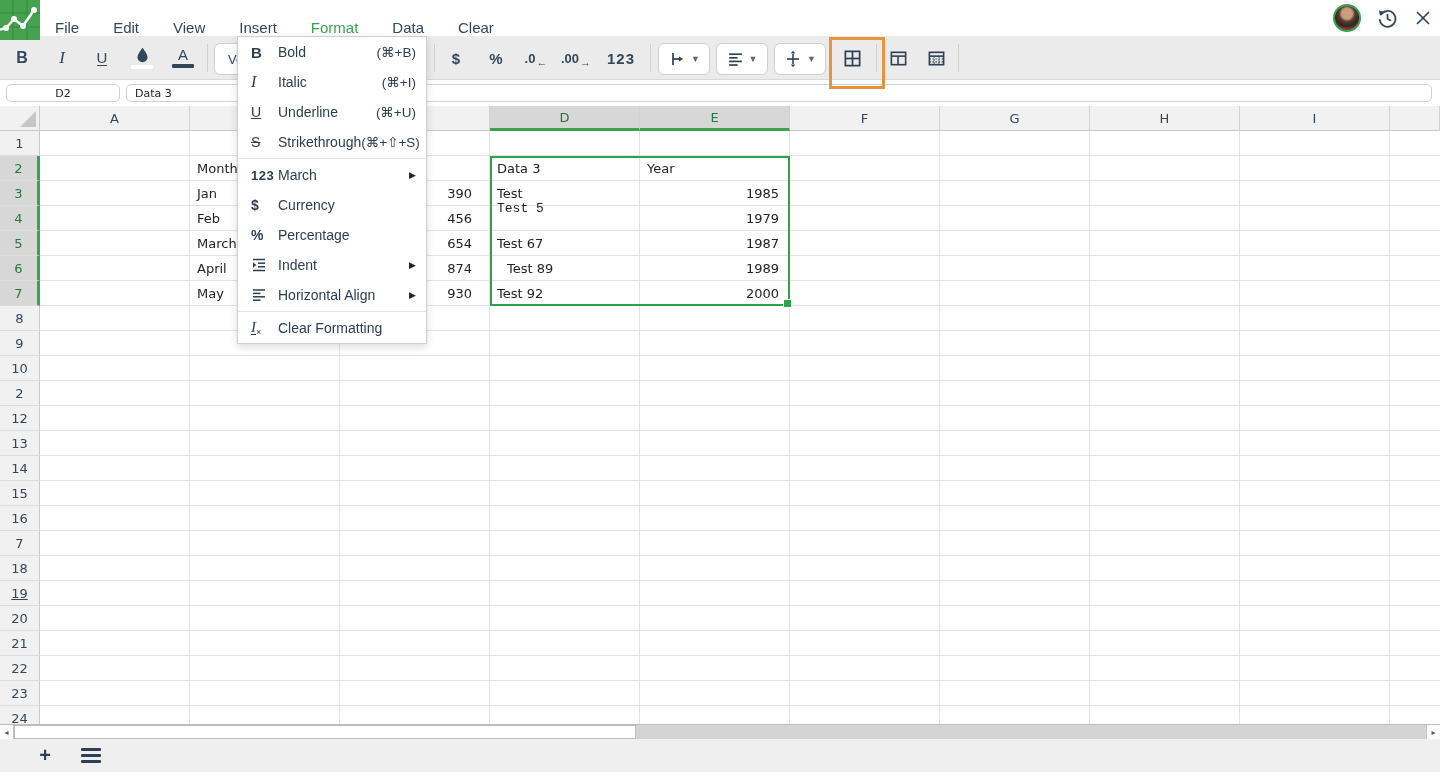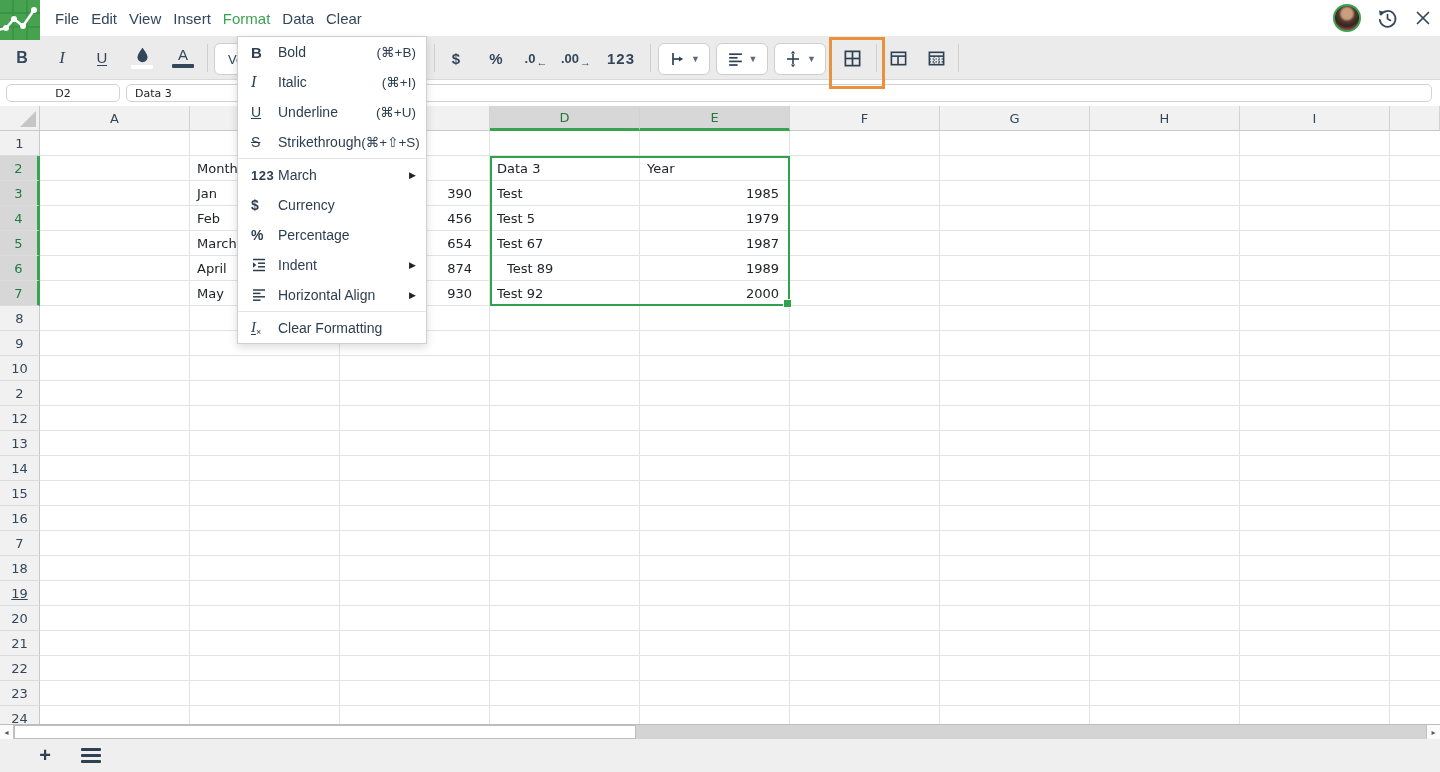--- a/index.html
+++ b/index.html
@@ -1,20 +1,20 @@
 <!DOCTYPE html>
 <html><head>
 <meta charset="utf-8">
 <style>
   html,body{margin:0;padding:0;}
   #app{position:relative;width:1440px;height:772px;overflow:hidden;background:#ffffff;
        font-family:"Liberation Sans",sans-serif;color:#33475b;-webkit-font-smoothing:antialiased;}
 
   
-  #menubar{position:absolute;left:0;top:0;width:1440px;height:36px;background:#ffffff;display:flex;align-items:center;gap:12px;padding-left:55px;box-sizing:border-box;}
+  #menubar{position:absolute;left:0;top:0;width:1440px;height:36px;background:#ffffff;display:flex;align-items:flex-end;gap:34px;padding-left:55px;box-sizing:border-box;}
   .menubar-item{font-size:15px;color:#33475b;cursor:default;white-space:nowrap;}
   .menubar-item.active{color:#3aa34f;}
   #logo{position:absolute;left:0;top:0;width:40px;height:40px;background:#46a24f;z-index:70;}
   #win-icons{position:absolute;right:8px;top:0;height:36px;display:flex;align-items:center;gap:16px;z-index:70;}
   #avatar{width:28px;height:28px;border-radius:50%;border:2px solid #3aa34f;box-sizing:border-box;
      background:radial-gradient(circle at 50% 32%, #cfa183 0%, #c99b7e 26%, #53392e 40%, #332521 62%, #8e4040 78%, #6d2f38 100%);}
   .win-ico{display:flex;align-items:center;justify-content:center;}
 
   
   #toolbar{position:absolute;left:0;top:36px;width:1440px;height:44px;background:#ebebeb;border-bottom:1px solid #d9d9d9;box-sizing:border-box;}
@@ -296,21 +296,21 @@
         <div class="cell" style="left: 150px; top: 100px; width: 150px; padding-left: 7px;">March</div>
         <div class="cell" style="left: 150px; top: 125px; width: 150px; padding-left: 7px;">April</div>
         <div class="cell" style="left: 150px; top: 150px; width: 150px; padding-left: 7px;">May</div>
         <div class="cell" style="left: 300px; top: 50px; width: 150px; text-align: right; padding-right: 18px;">390</div>
         <div class="cell" style="left: 300px; top: 75px; width: 150px; text-align: right; padding-right: 18px;">456</div>
         <div class="cell" style="left: 300px; top: 100px; width: 150px; text-align: right; padding-right: 18px;">654</div>
         <div class="cell" style="left: 300px; top: 125px; width: 150px; text-align: right; padding-right: 18px;">874</div>
         <div class="cell" style="left: 300px; top: 150px; width: 150px; text-align: right; padding-right: 18px;">930</div>
         <div class="cell" style="left: 450px; top: 25px; width: 150px; padding-left: 7px;">Data 3</div>
         <div class="cell" style="left: 450px; top: 50px; width: 150px; padding-left: 7px;">Test</div>
-        <div class="cell" style="left: 450px; top: 75px; width: 150px; padding-left: 7px;">Test 5</div>
+        <div class="cell" style="left: 450px; top: 65px; width: 150px; padding-left: 7px; font-family: Liberation Mono, monospace;">Test 5</div>
         <div class="cell" style="left: 450px; top: 100px; width: 150px; padding-left: 7px;">Test 67</div>
         <div class="cell" style="left: 450px; top: 125px; width: 150px; padding-left: 17px;">Test 89</div>
         <div class="cell" style="left: 450px; top: 150px; width: 150px; padding-left: 7px;">Test 92</div>
         <div class="cell" style="left: 600px; top: 25px; width: 150px; padding-left: 7px;">Year</div>
         <div class="cell" style="left: 600px; top: 50px; width: 150px; text-align: right; padding-right: 11px;">1985</div>
         <div class="cell" style="left: 600px; top: 75px; width: 150px; text-align: right; padding-right: 11px;">1979</div>
         <div class="cell" style="left: 600px; top: 100px; width: 150px; text-align: right; padding-right: 11px;">1987</div>
         <div class="cell" style="left: 600px; top: 125px; width: 150px; text-align: right; padding-right: 11px;">1989</div>
         <div class="cell" style="left: 600px; top: 150px; width: 150px; text-align: right; padding-right: 11px;">2000</div>
         <div id="sel-box" style="left: 450px; top: 25px; width: 300px; height: 150px;">

